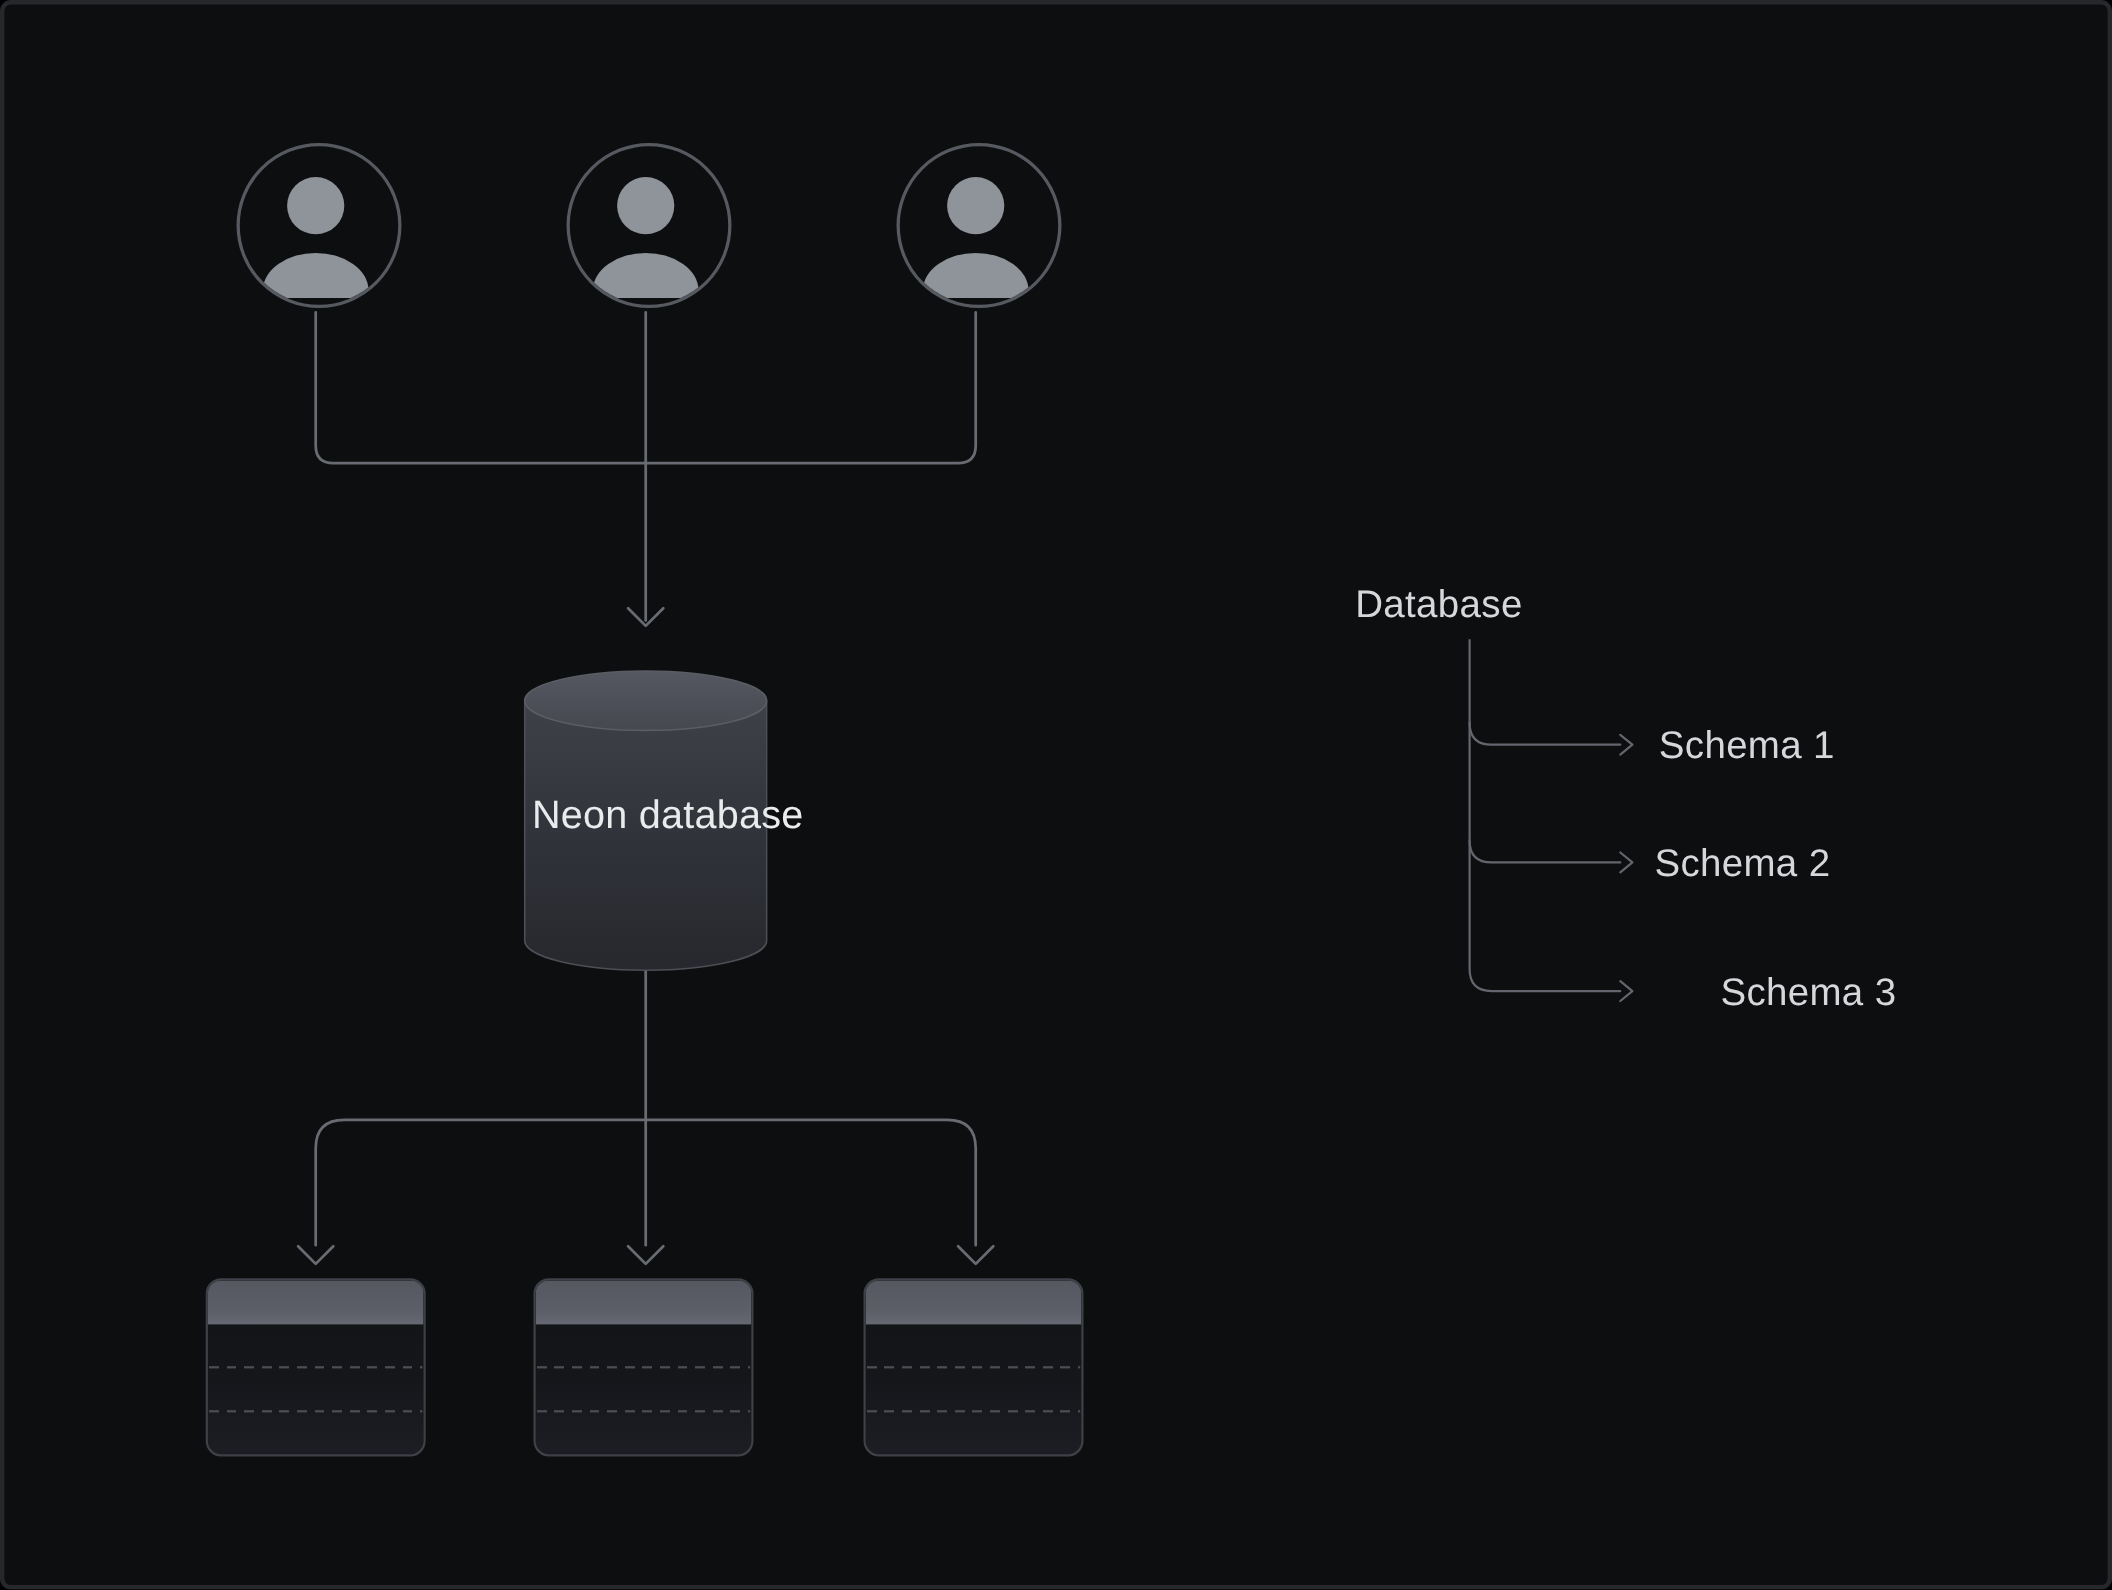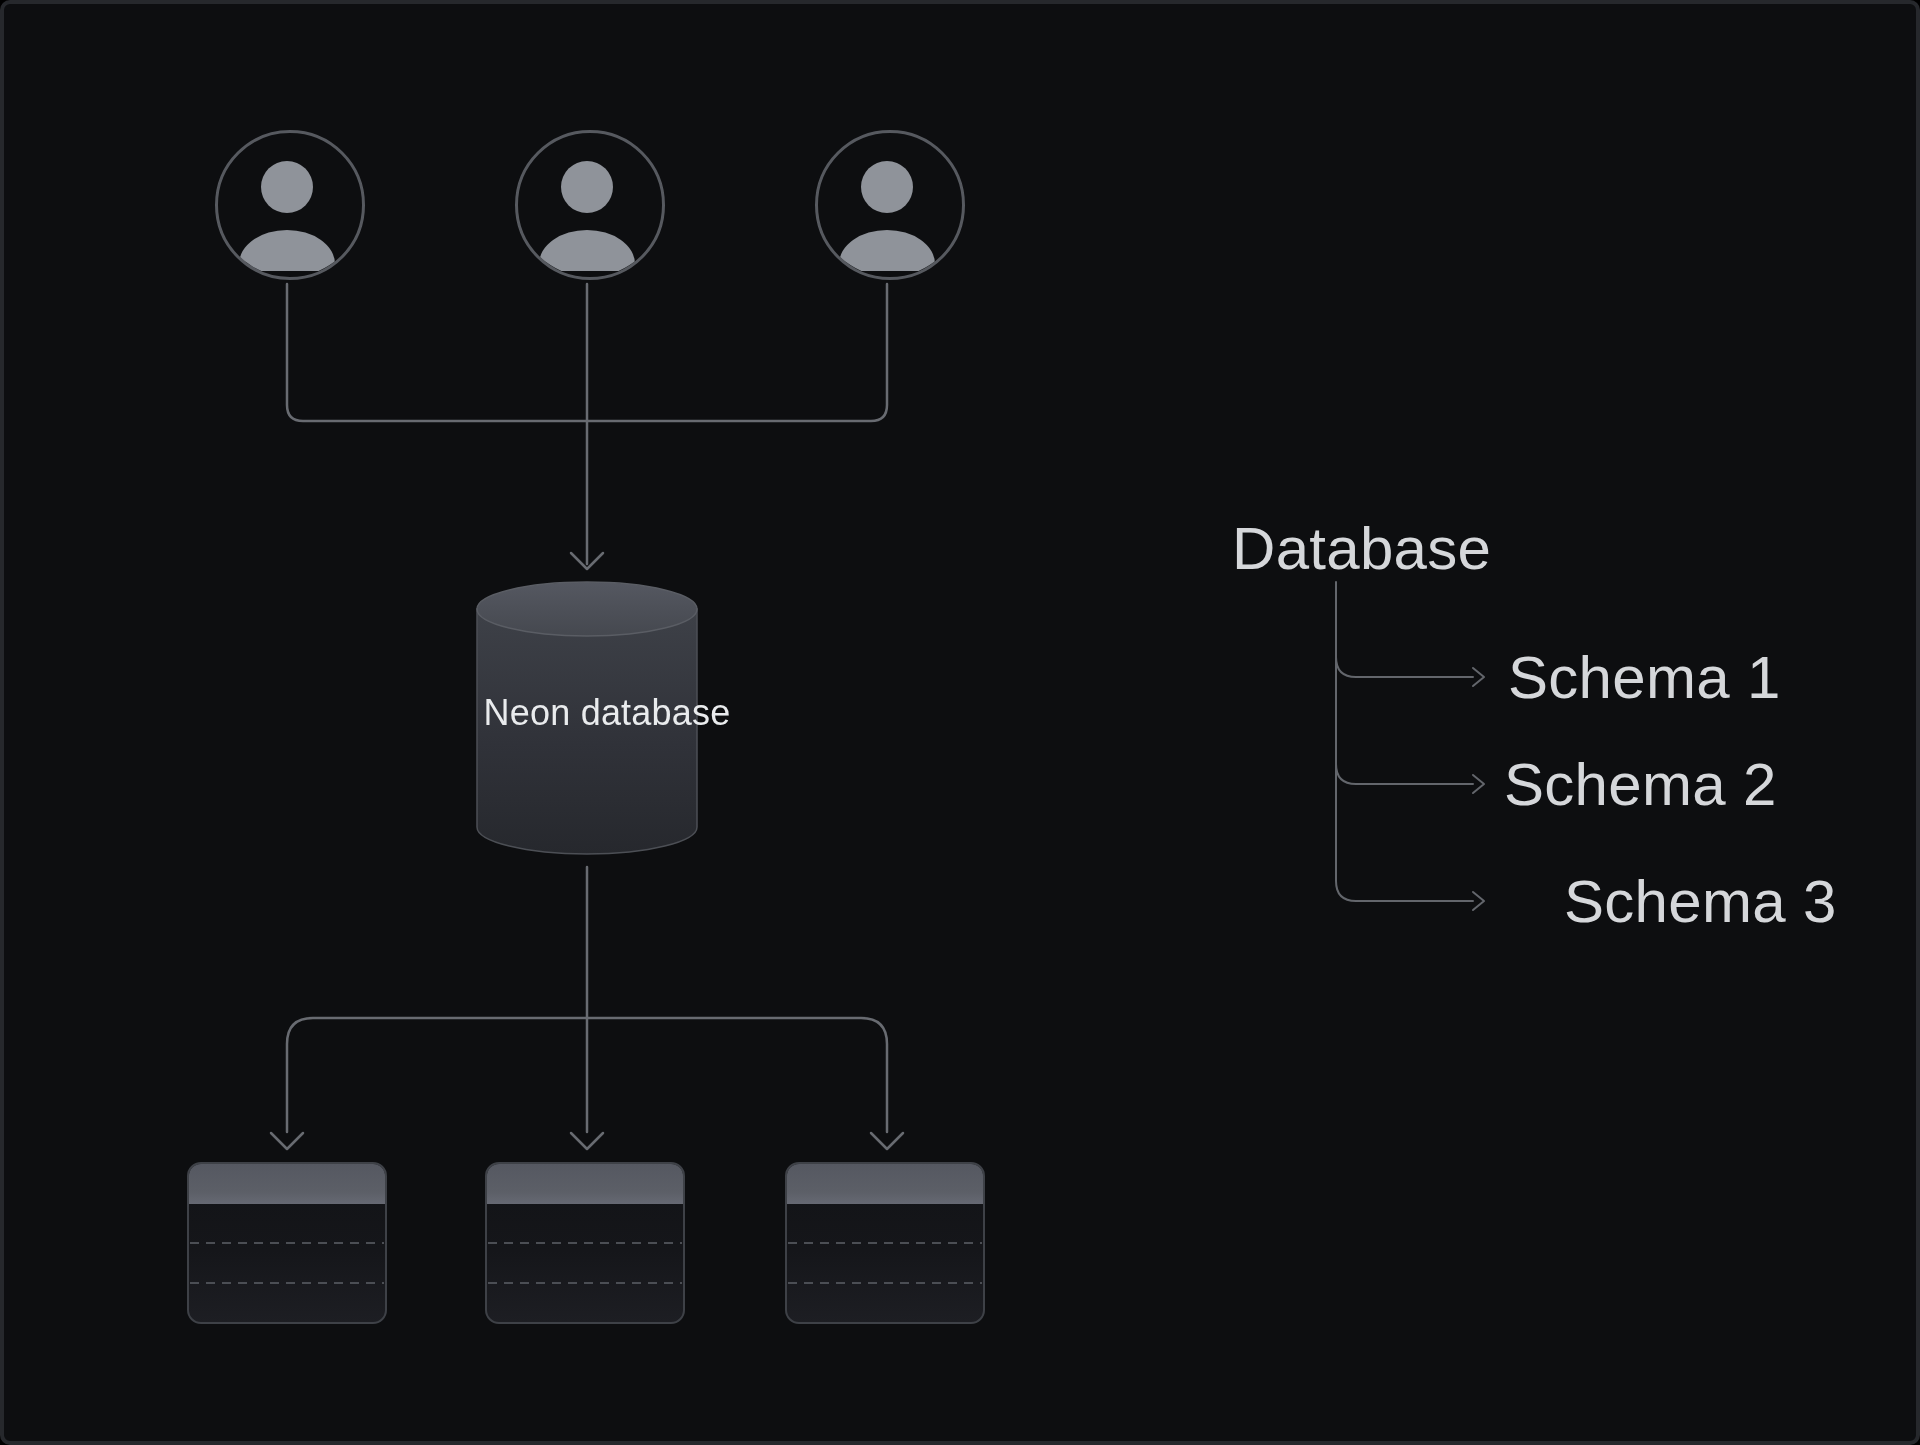--- a/index.html
+++ b/index.html
@@ -24,21 +24,21 @@
     width:144px;height:144px;
     border:3px solid #56595f;
     border-radius:50%;
     overflow:hidden;
     background:#0d0e10;
   }
   .avatar.a1{left:211px;} .avatar.a2{left:511px;} .avatar.a3{left:811px;}
   .avatar svg{display:block;}
 
   
-  .cylinder{position:absolute;left:472px;top:577px;width:262px;height:274px;}
+  .cylinder{position:absolute;left:472px;top:605px;width:262px;height:274px;}
   .cyl-label{
     position:absolute;left:0;right:0;top:110px;
     text-align:center;
     font-size:36px;line-height:43px;
     color:#e9ebed;
     letter-spacing:.2px;
   }
 
   
   .table{
@@ -59,21 +59,21 @@
   .table .tsep{
     height:2px;margin:0 1px;
     background:repeating-linear-gradient(90deg,#4b4e54 0 9px,transparent 9px 16px);
   }
 
   
   .tree-label{
     position:absolute;
     transform:translateY(-50%);
     color:#d5d7da;
-    font-size:60px;
+    font-size:35px;
     line-height:1;
     white-space:nowrap;
     letter-spacing:.3px;
   }
   .root-label{left:1228px;top:545px;}
   .schema-label.s1{left:1504px;top:674px;}
   .schema-label.s2{left:1500px;top:781px;}
   .schema-label.s3{left:1560px;top:898px;}
 </style>
 </head>

